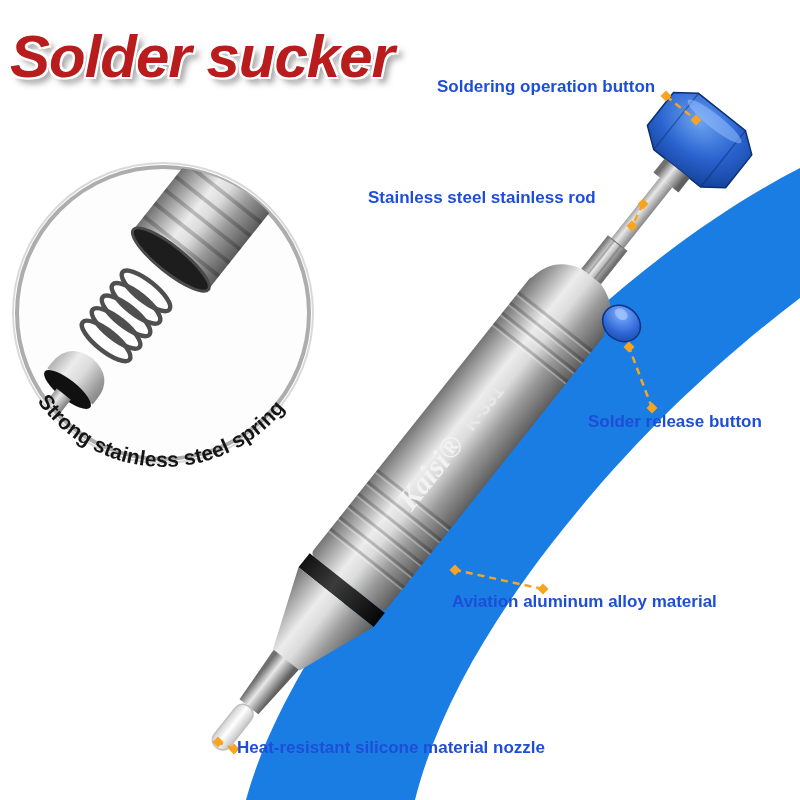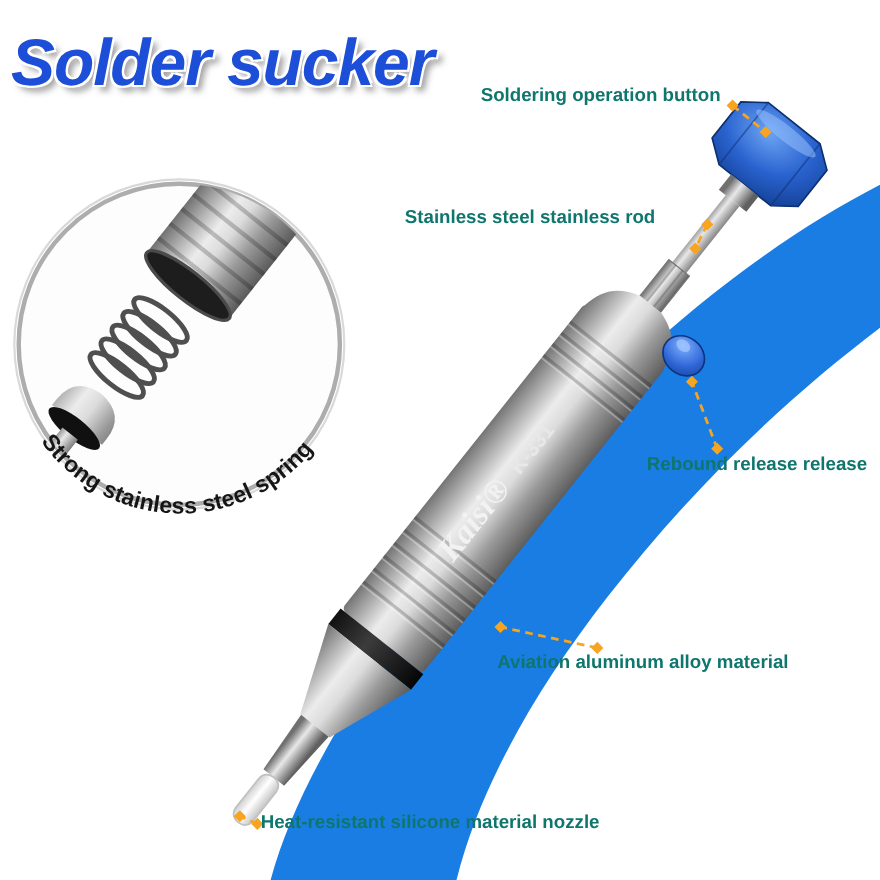--- a/index.html
+++ b/index.html
@@ -2,24 +2,24 @@
 <html><head>
 <meta charset="utf-8">
 <style>
   html,body{margin:0;padding:0;}
   body{width:800px;height:800px;overflow:hidden;background:#ffffff;position:relative;
        font-family:"Liberation Sans", sans-serif;}
   .stage{position:absolute;left:0;top:0;width:800px;height:800px;}
   svg.scene{position:absolute;left:0;top:0;}
   .title{position:absolute;left:10px;top:22px;margin:0;
          font:italic 900 60px "Liberation Sans", sans-serif;
-         color:#1d4ed8;letter-spacing:-1px;
+         color:#b91c1c;letter-spacing:-1px;
          text-shadow:-2px -2px 0 #fff,2px -2px 0 #fff,-2px 2px 0 #fff,2px 2px 0 #fff,
                      5px 6px 6px rgba(80,80,80,.55);}
-  .callout{position:absolute;font:bold 17px "Liberation Sans", sans-serif;color:#0f766e;
+  .callout{position:absolute;font:bold 17px "Liberation Sans", sans-serif;color:#1d4ed8;
            white-space:nowrap;}
   .inset-caption-text{font:bold 21px "Liberation Sans", sans-serif;}
   .brand-tspan{font:italic bold 30px "Liberation Serif", serif;}
   .model-tspan{font:bold 19px "Liberation Sans", sans-serif;}
 </style>
 </head>
 <body>
 
 <div class="stage">
 
@@ -159,17 +159,17 @@
     <path d="M 652 408 L 629 347" marker-start="url(#diamond)" marker-end="url(#diamond)"></path>
     <path d="M 543 589 L 455 570" marker-start="url(#diamond)" marker-end="url(#diamond)"></path>
     <path d="M 234 749 L 218 742" marker-start="url(#diamond)" marker-end="url(#diamond)"></path>
   </g>
 </svg>
 
 <h1 class="title">Solder sucker</h1>
 
 <div class="callout" style="left:437px;top:77px">Soldering operation button</div>
 <div class="callout" style="left:368px;top:188px">Stainless steel stainless rod</div>
-<div class="callout" style="left:588px;top:412px">Rebound release release</div>
+<div class="callout" style="left:588px;top:412px">Solder release button</div>
 <div class="callout" style="left:452px;top:592px">Aviation aluminum alloy material</div>
 <div class="callout" style="left:237px;top:738px">Heat-resistant silicone material nozzle</div>
 
 </div>
 
 </body></html>

